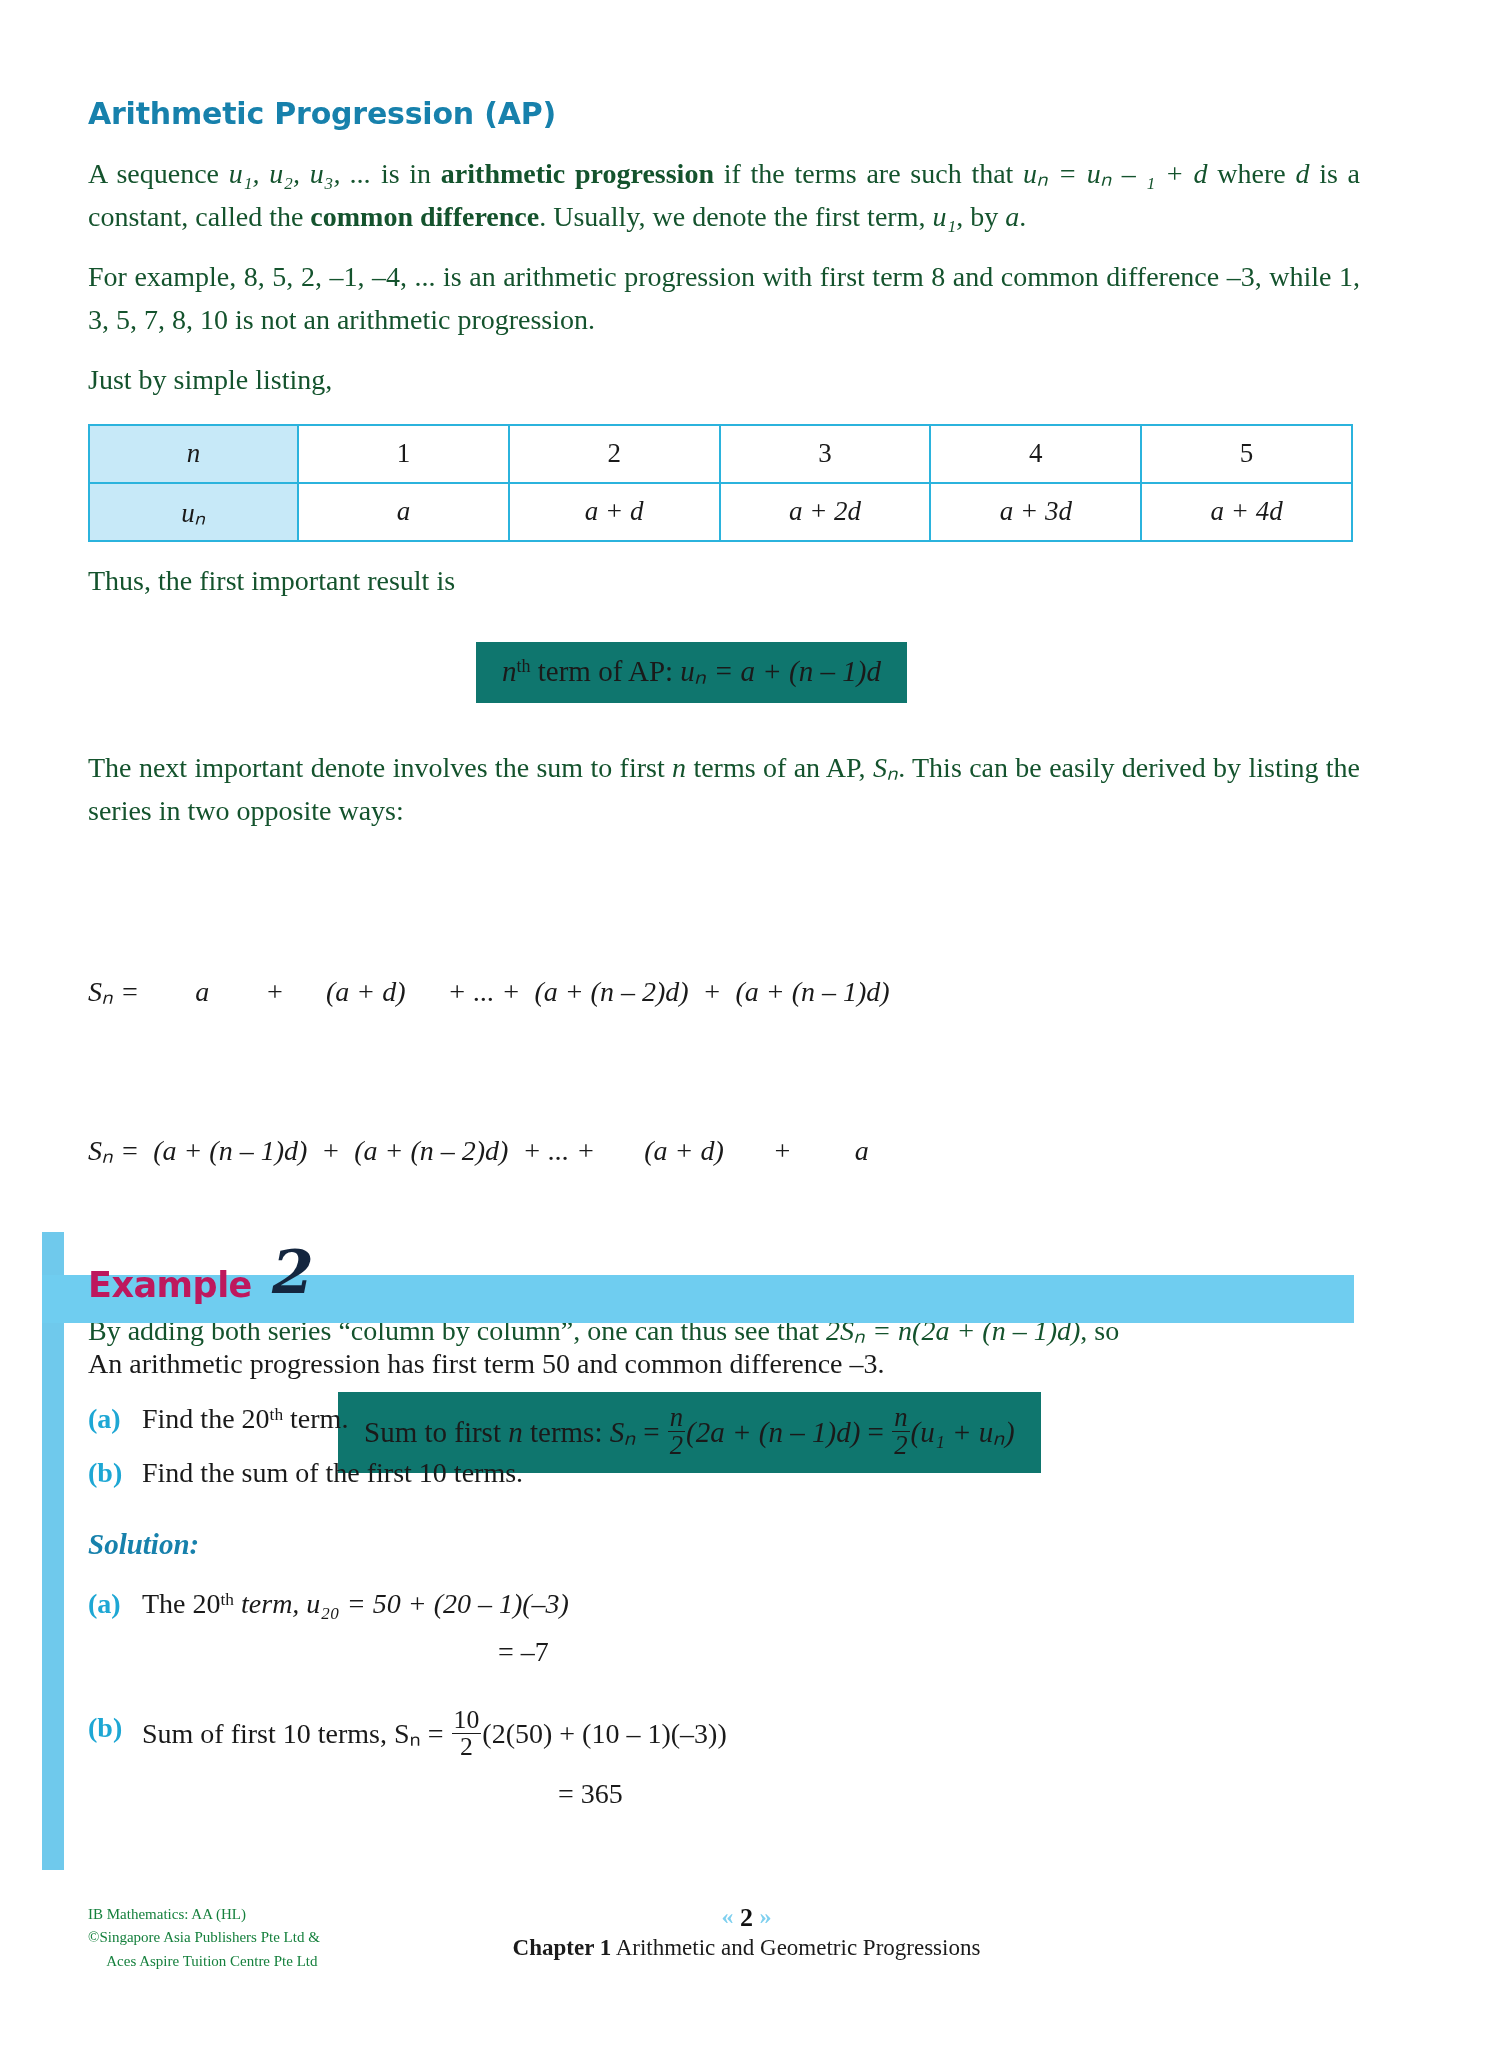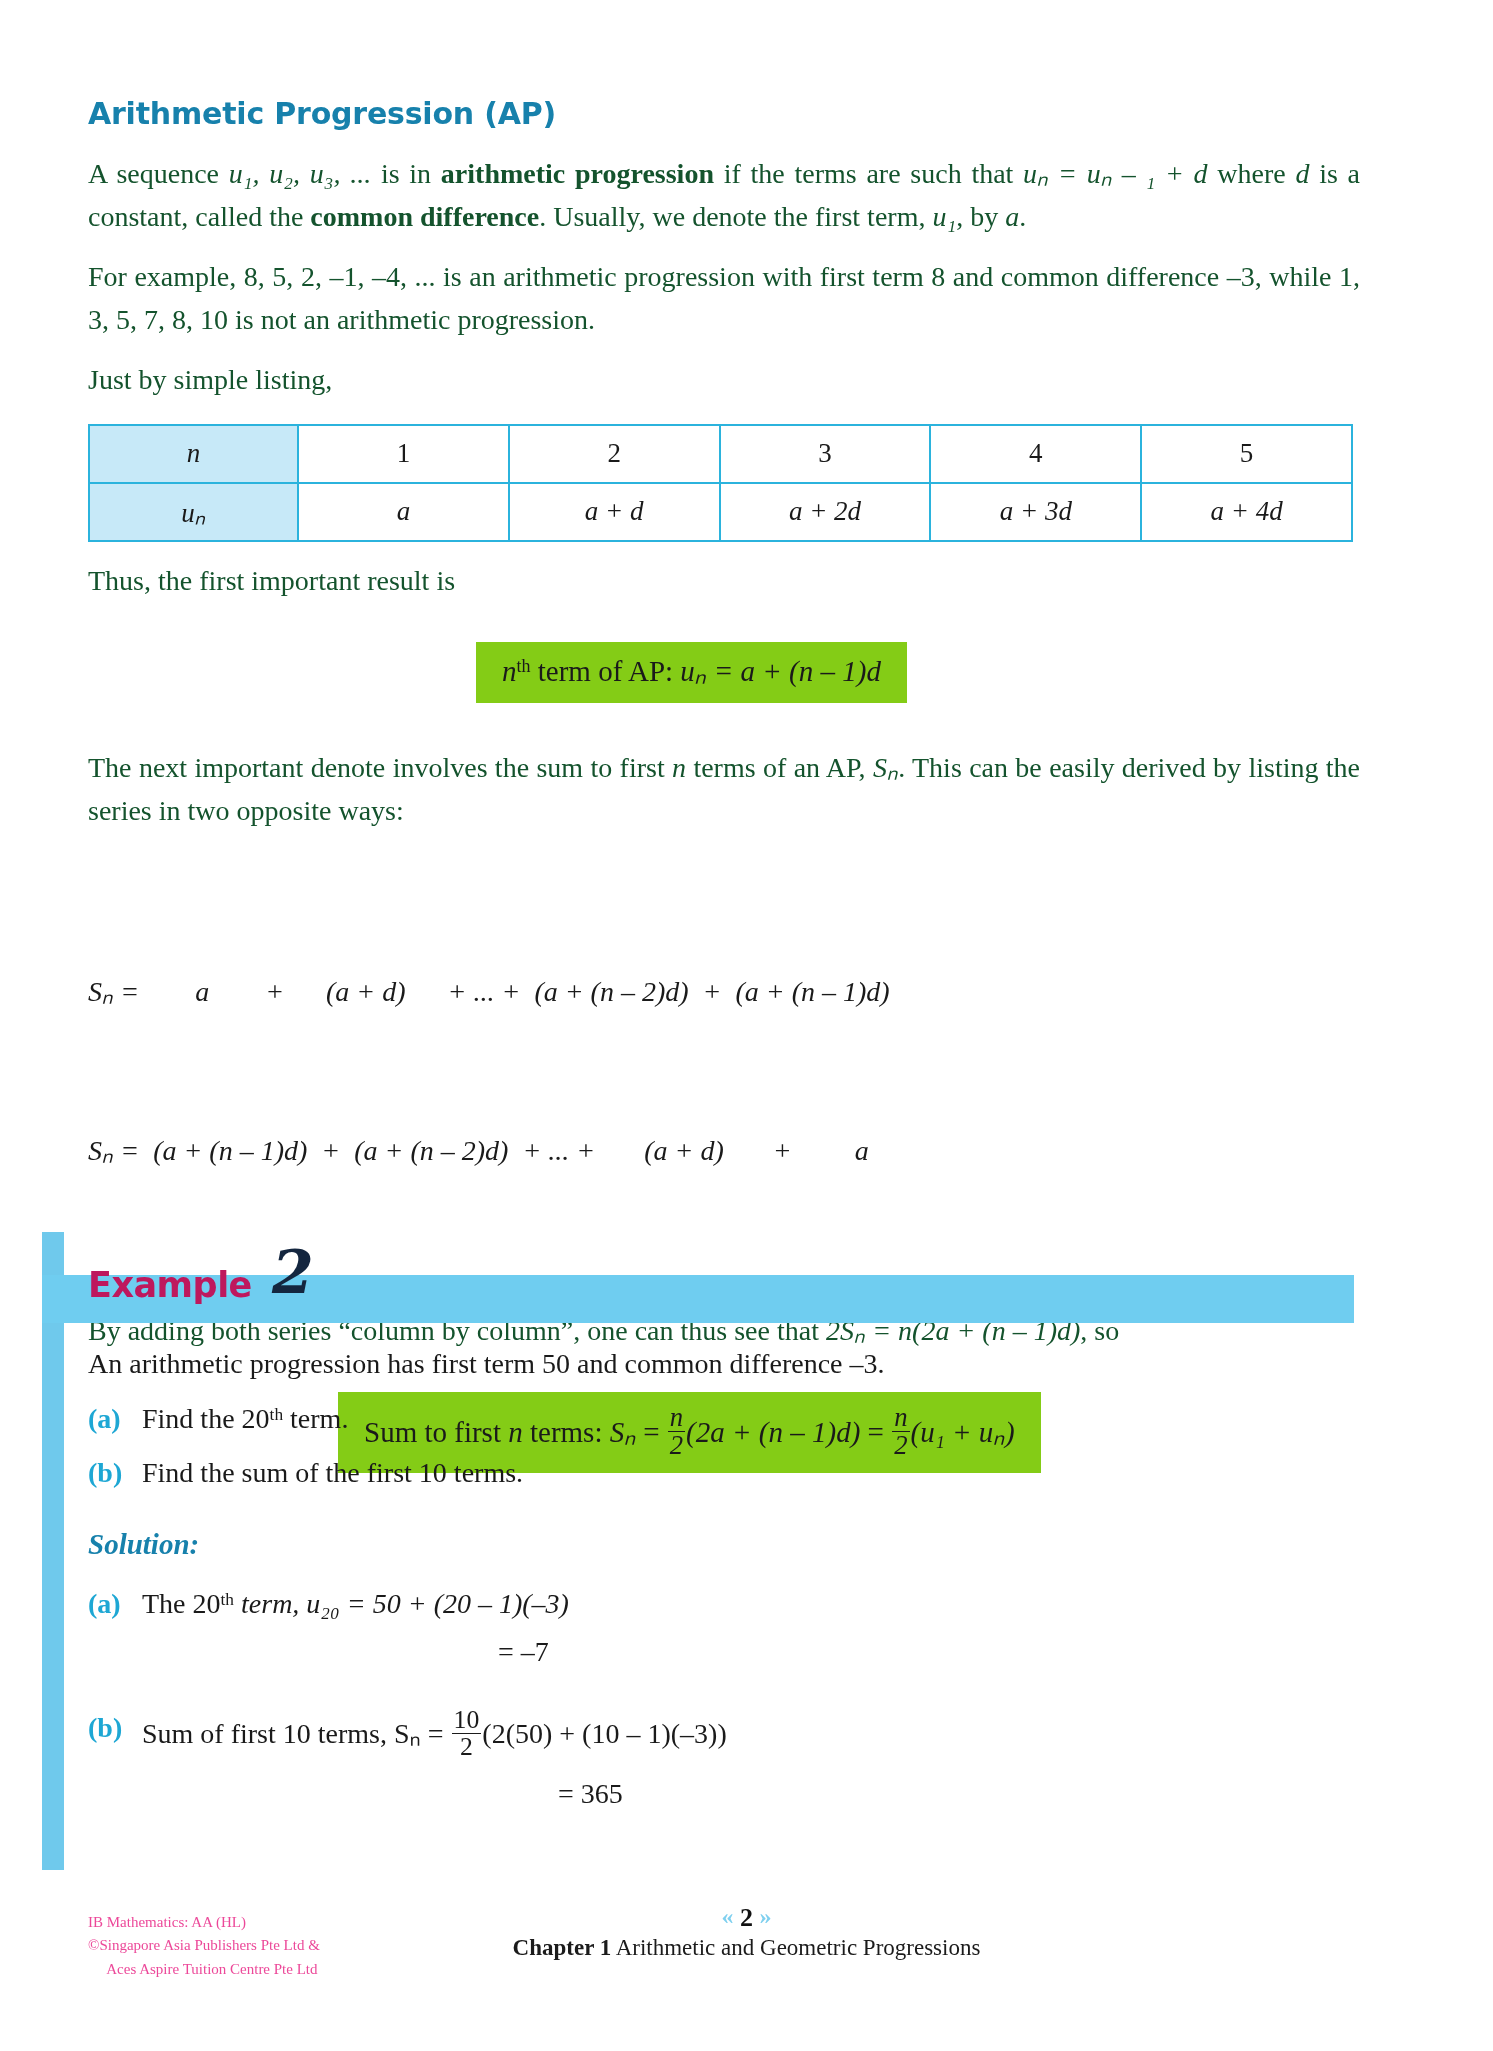--- a/index.html
+++ b/index.html
@@ -65,21 +65,21 @@
     font-size: 27px;
     font-family: "Liberation Serif", serif;
   }
   table.ap-table td.hdr {
     background: #c7e9f8;
     width: 205px;
   }
 
   
   .hl-box {
-    background: #84cc16;
+    background: #0f766e;
     display: inline-block;
     padding: 12px 26px 14px 26px;
     font-size: 29px;
     line-height: 1.2;
     white-space: nowrap;
   }
   .box-wrap { margin-top: 40px; }
   .box-wrap.indent1 { padding-left: 388px; }
   .box-wrap.indent2 { padding-left: 250px; }
 
@@ -196,25 +196,25 @@
   
   .footer {
     position: absolute;
     left: 0;
     top: 1895px;
     width: 1493px;
   }
   .footer-left {
     position: absolute;
     left: 88px;
-    top: 16px;
+    top: 8px;
     font-family: "Liberation Serif", serif;
     font-size: 15px;
     line-height: 1.55;
-    color: #ec4899;
+    color: #15803d;
     white-space: nowrap;
   }
   .footer-left .indent { padding-left: 16px; text-align: center; }
   .footer-center {
     position: absolute;
     left: 0;
     top: 8px;
     width: 1493px;
     text-align: center;
   }

